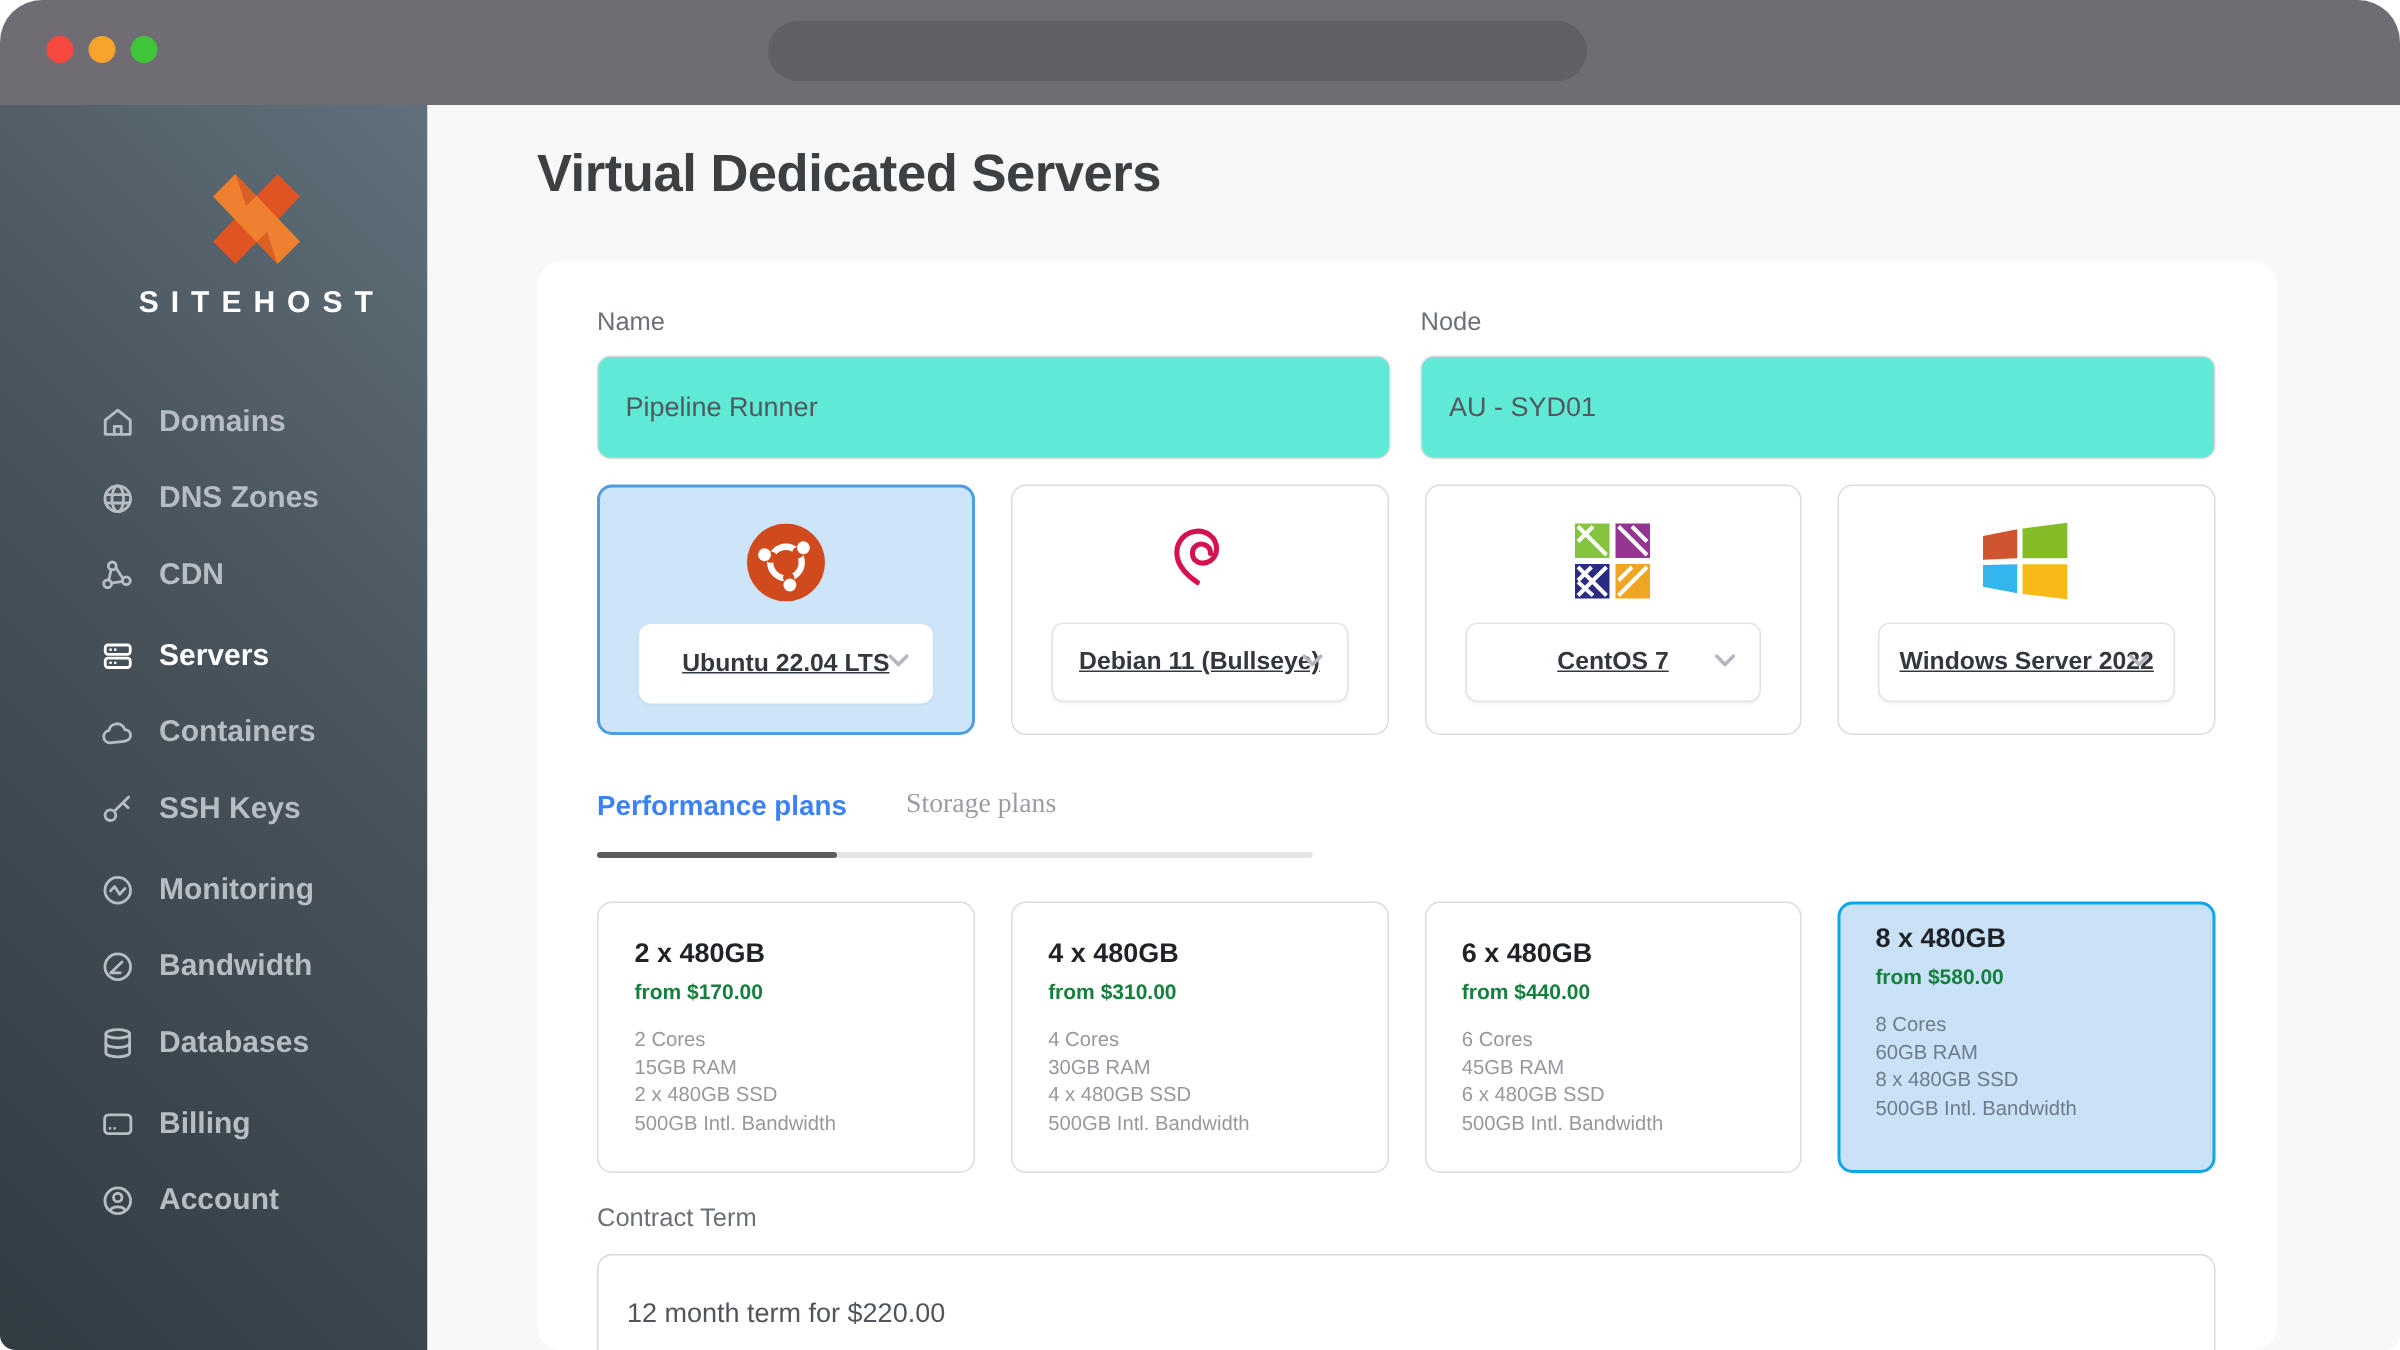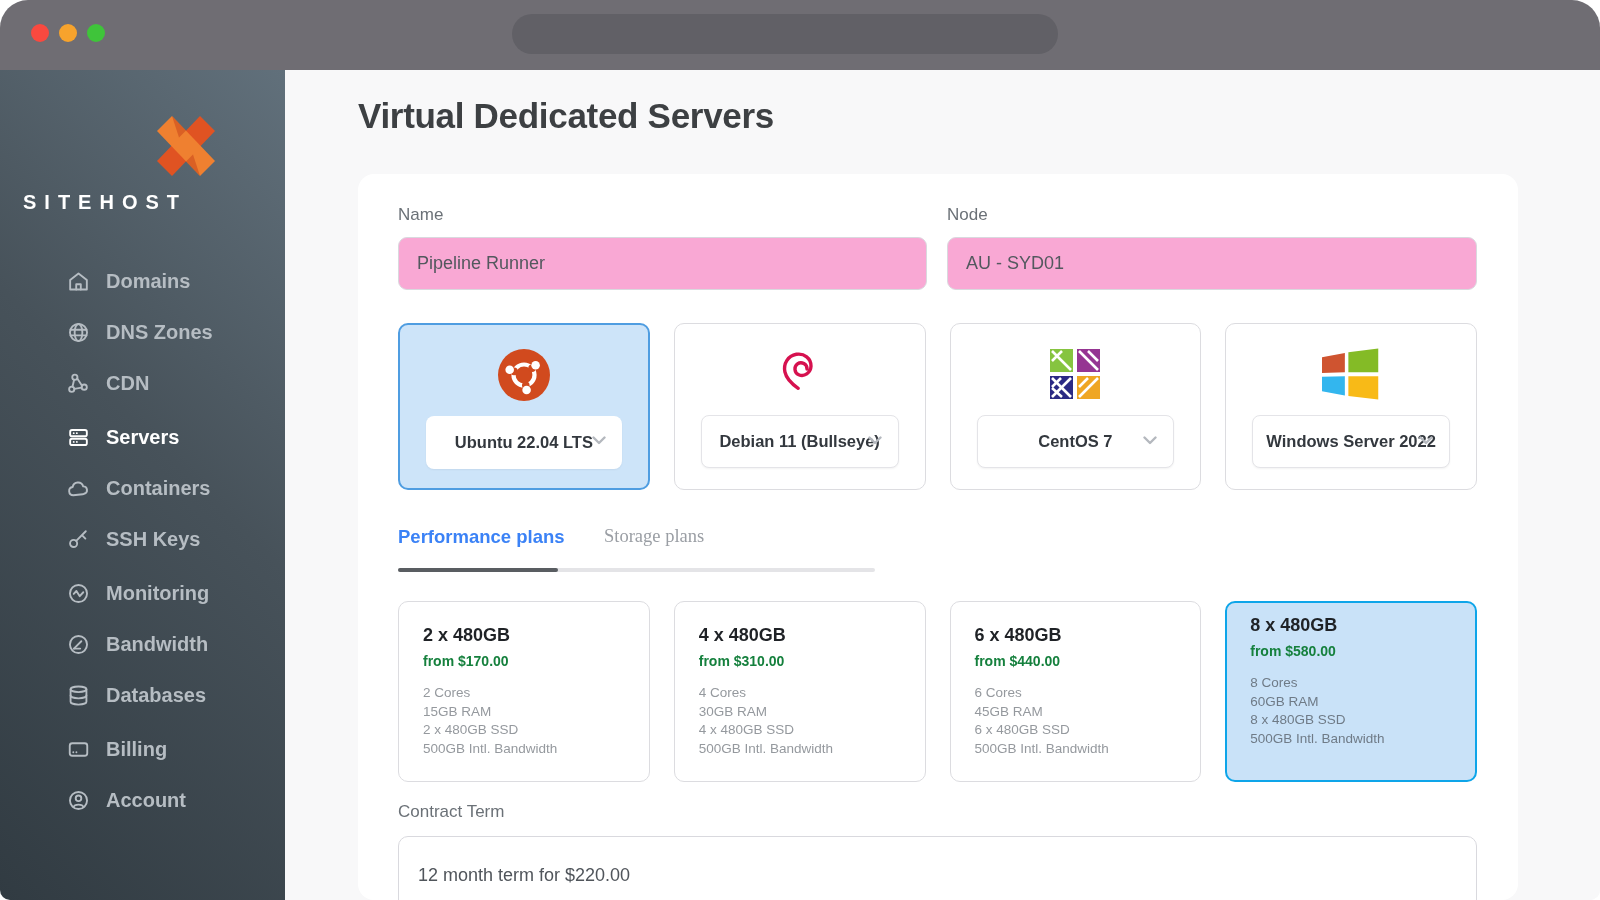--- a/index.html
+++ b/index.html
@@ -9,48 +9,48 @@
   
   .topbar { position:absolute; left:0; top:0; width:1600px; height:70px; background:#6f6d73; }
   .lights { position:absolute; left:31px; top:24px; display:flex; gap:10px; }
   .light { width:18px; height:18px; border-radius:50%; }
   .light.red{ background:#f9493f; } .light.yellow{ background:#f7a32c; } .light.green{ background:#3fc43a; }
   .urlpill { position:absolute; left:512px; top:14px; width:546px; height:40px; border-radius:20px; background:#616066; }
 
   
   .sidebar { position:absolute; left:0; top:70px; width:285px; height:830px;
              background:linear-gradient(225deg,#61707b 0%,#47525a 45%,#313b42 100%); }
-  .brandwrap { position:absolute; top:45px; left:15px; width:341px; text-align:left; }
+  .brandwrap { position:absolute; top:45px; left:0; width:341px; text-align:center; }
   .brand-logo { display:block; margin:0 auto; }
   .brand-name { display:block; margin-top:14px; color:#ffffff; font-size:20px; font-weight:700; letter-spacing:8px; padding-left:8px; }
   .nav { position:absolute; top:195px; left:0; width:285px; }
   .nav-group { margin-top:22px; }
   .nav-group:first-child { margin-top:0; }
   .nav-item { display:flex; align-items:center; gap:15px; height:32px; margin-bottom:19px; padding-left:66px;
               color:#b6bdc3; font-size:20px; font-weight:600; cursor:pointer; }
   .nav-item.active { color:#ffffff; font-weight:700; }
   .nav-item svg { flex:0 0 auto; }
 
   
   .main { position:absolute; left:285px; top:70px; width:1315px; height:830px; background:#f8f8f9; }
   .page-title { position:absolute; left:73px; top:26px; font-size:35px; font-weight:800; color:#3d4043; letter-spacing:-0.3px; }
   .card { position:absolute; left:73px; top:104px; width:1160px; height:726px; background:#ffffff; border-radius:16px; overflow:hidden; }
 
   .field-label { position:absolute; font-size:17px; color:#6b7177; }
-  .text-input { position:absolute; height:53px; border:1px solid #d9d9de; border-radius:9px; background:#f9a8d4;
+  .text-input { position:absolute; height:69px; border:1px solid #d9d9de; border-radius:9px; background:#5eead4;
                 font-family:"Liberation Sans",sans-serif; font-size:18px; color:#53585e; padding:0 18px; outline:none; }
 
   
   .os-grid { position:absolute; left:40px; top:149px; width:1079px; height:167px; display:grid; grid-template-columns:repeat(4,1fr); gap:24px; }
   .os-card { position:relative; border:1px solid #dcdce0; border-radius:10px; background:#ffffff; cursor:pointer; }
   .os-card.selected { background:#cde4f9; border:2px solid #4f9de1; }
   .os-logo { position:absolute; top:24px; left:0; width:100%; display:flex; justify-content:center; }
   .os-select { position:absolute; left:26px; right:26px; top:91px; height:53px; background:#ffffff; border:1px solid #e4e4e8;
                border-radius:8px; display:flex; align-items:center; justify-content:center; gap:12px;
-               font-size:16.5px; font-weight:600; color:#33383e; box-shadow:0 1px 2px rgba(0,0,0,0.05); cursor:pointer; }
+               font-size:16.5px; font-weight:600; color:#33383e; box-shadow:0 1px 2px rgba(0,0,0,0.05); cursor:pointer;text-decoration:underline; }
   .os-card.selected .os-select { border:none; }
   .os-select svg { position:absolute; right:16px; top:20px; }
 
   
   .tab { position:absolute; font-size:18.5px; cursor:pointer; }
   .tab.active { font-weight:700; color:#3b82f6; }
   .tab.inactive { font-weight:500; color:#9a9ea4; }
   .tab-track { position:absolute; left:40px; top:394px; width:477px; height:4px; background:#e4e4e7; border-radius:2px; }
   .tab-track-active { width:160px; height:4px; background:#595d61; border-radius:2px; }
 

